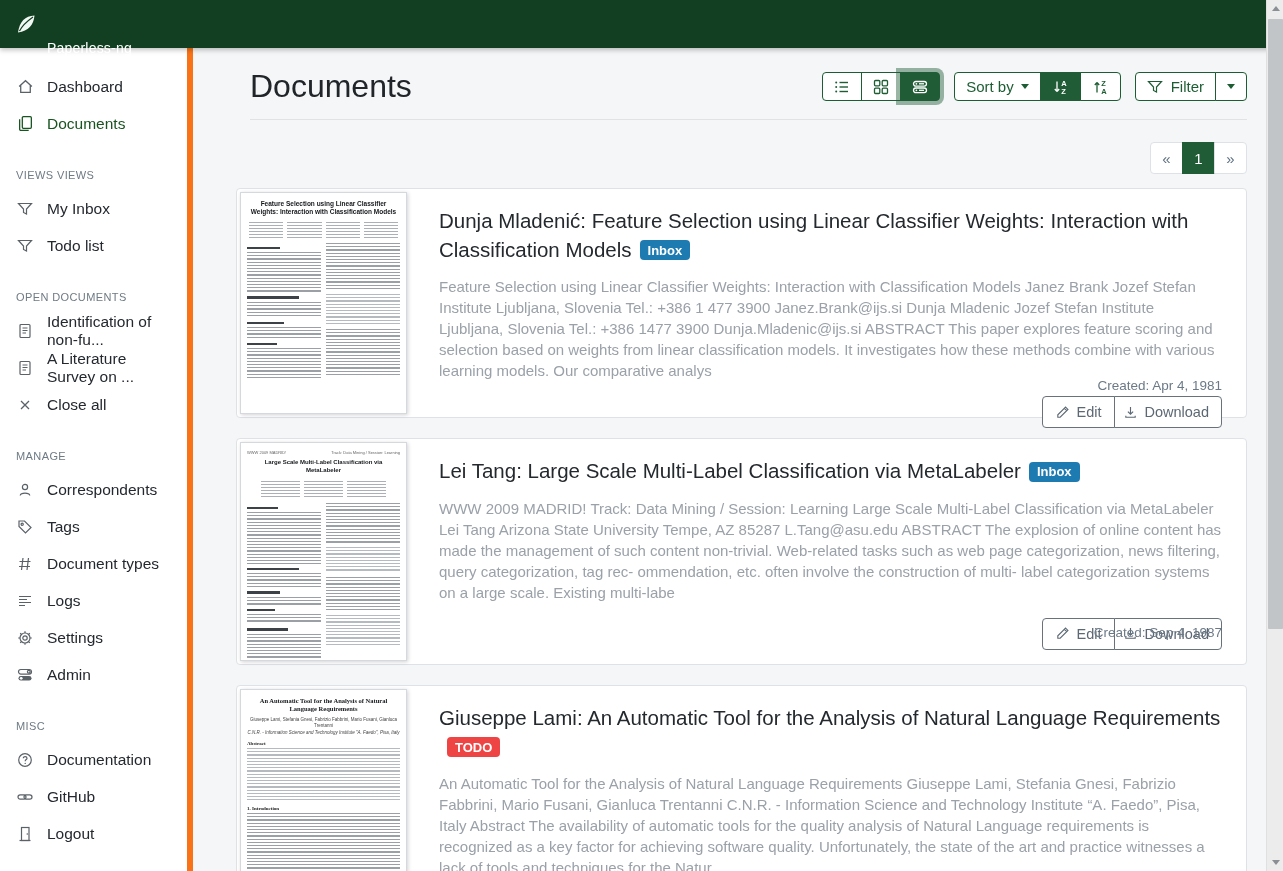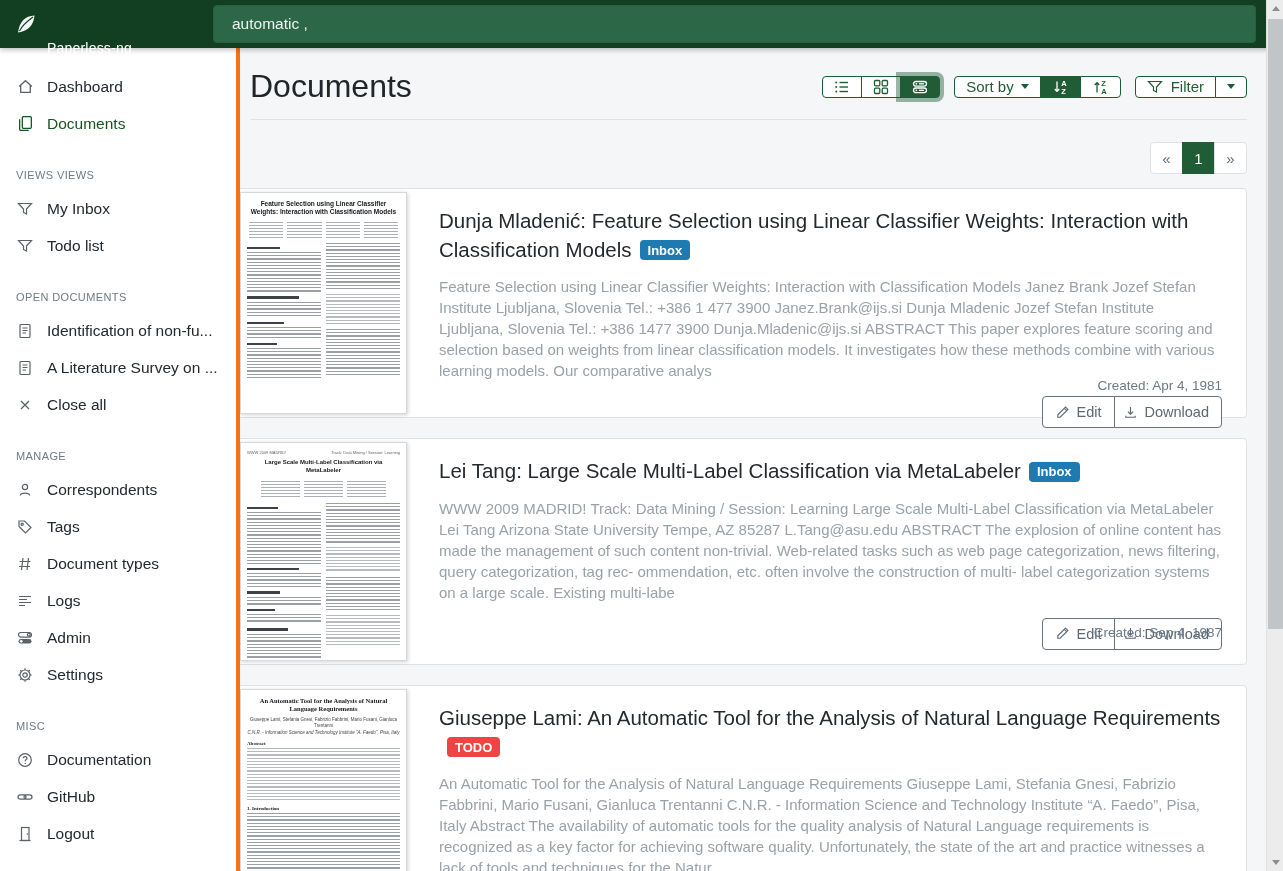--- a/index.html
+++ b/index.html
@@ -10,40 +10,40 @@
   .navbar { position:fixed; top:0; left:0; width:1283px; height:48px; background:#123f21;
             display:flex; align-items:center; z-index:50; box-shadow:0 2px 5px rgba(0,0,0,.25); }
   .brand { width:212px; display:flex; align-items:center; gap:10px; padding-left:15px; cursor:pointer; }
   .brand-text { color:#fff; font-size:14px; letter-spacing:.2px;margin-top:48px; }
   .search-input { position:absolute; left:213px; top:5px; width:1043px; height:38px;
                   background:#2c6847; border:1px solid #27603f; border-radius:4px;
                   color:#eef4ef; font-size:15.5px; padding:0 18px; outline:none;
                   font-family:"Liberation Sans",sans-serif; }
 
   
-  .sidebar { position:fixed; top:48px; left:0; bottom:0; width:240px; background:#fff;
-             border-right:4px solid #f97316; padding-top:20px; z-index:40; }
+  .sidebar { position:fixed; top:48px; left:0; bottom:0; width:193px; background:#fff;
+             border-right:6px solid #f97316; padding-top:20px; z-index:40; }
   .nav-item { display:flex; align-items:center; gap:13px; height:37px; padding:0 16px;
               font-size:15.5px; color:#24292f; cursor:pointer; }
   .nav-item .ic { width:18px; height:18px; display:flex; align-items:center; justify-content:center; flex:0 0 18px; }
   .nav-item svg { stroke:#5a6268; }
   .nav-item.active { color:#17541f; }
   .nav-item.active svg { stroke:#17541f; }
   .section-title { margin-top:27px; padding:0 16px 9px; font-size:11px; color:#6e7a84; letter-spacing:.4px; }
 
   
   .content { margin-left:212px; padding:20px 22px 0 24px; }
   .page-head { display:flex; align-items:center; justify-content:space-between; padding-left:14px; }
   h1.page-title { font-size:32px; font-weight:400; color:#212529; }
   hr.head-rule { border:none; border-top:1px solid #dfe3e6; margin:14px 14px 0 14px; }
 
   
   .toolbar { display:flex; align-items:center; gap:14px; padding-right:14px; }
   .btn-group { display:flex; }
-  .btn { height:22px; background:#fff; border:1px solid #1d5d33; color:#1d5d33; font-size:15px;
+  .btn { height:29px; background:#fff; border:1px solid #1d5d33; color:#1d5d33; font-size:15px;
          display:flex; align-items:center; justify-content:center; padding:0 11px; cursor:pointer;
          font-family:"Liberation Sans",sans-serif; }
   .btn + .btn { margin-left:-1px; }
   .btn-group .btn:first-child { border-radius:4px 0 0 4px; }
   .btn-group .btn:last-child  { border-radius:0 4px 4px 0; }
   .btn.active-green { background:#205c35; color:#fff; border-color:#205c35; }
   .btn.focus-ring { border-radius:4px; box-shadow:0 0 0 4px rgba(32,92,53,.45); position:relative; z-index:2; }
   .caret { width:0; height:0; border-left:4.5px solid transparent; border-right:4.5px solid transparent;
            border-top:5px solid currentColor; display:inline-block; margin-left:7px; }
   .btn .lbl { line-height:1; }
@@ -113,21 +113,20 @@
 <div class="navbar">
   <div class="brand">
     <span class="ic">
       <svg width="22" height="22" viewBox="0 0 22 22">
         <path d="M19.5 2.5 C10 3 4.5 8.5 3 19.5 C13.5 18 18.5 12 19.5 2.5 Z" fill="#f2f8f3"></path>
         <path d="M18 4 C11 9 7 13 4.5 18" stroke="#123f21" stroke-width="1.2" fill="none"></path>
       </svg>
     </span>
     <span class="brand-text">Paperless-ng</span>
   </div>
-  <input class="search-input" type="text" value="automatic ," style="">
 </div>
 
 <div class="sidebar">
 
   <div class="nav-item">
     <span class="ic">
       <svg width="17" height="17" viewBox="0 0 16 16" fill="none" stroke-width="1.2">
         <path d="M2 8 L8 2.5 L14 8 M3.5 7 V13.5 H12.5 V7"></path>
       </svg>
       </span>
@@ -220,41 +219,41 @@
       </span>
     <span>Document types</span>
   </div>
   <div class="nav-item">
     <span class="ic">
       <svg width="16" height="16" viewBox="0 0 16 16" fill="none" stroke-width="1.2">
         <path d="M2 3.5 H14 M2 6.5 H10 M2 9.5 H14 M2 12.5 H8"></path>
       </svg>
       </span>
     <span>Logs</span>
+  </div>
+  <div class="nav-item">
+    <span class="ic">
+      <svg width="16" height="16" viewBox="0 0 16 16" fill="none" stroke-width="1.2">
+        <circle cx="8" cy="8" r="2.2"></circle>
+          <circle cx="8" cy="8" r="5"></circle>
+        <path d="M8 1.2 V3 M8 13 V14.8 M1.2 8 H3 M13 8 H14.8 M3.2 3.2 L4.5 4.5 M11.5 11.5 L12.8 12.8 M12.8 3.2 L11.5 4.5 M4.5 11.5 L3.2 12.8"></path>
+      </svg>
+      </span>
+    <span>Settings</span>
   </div>
   <div class="nav-item">
     <span class="ic">
       <svg width="16" height="16" viewBox="0 0 16 16" fill="none" stroke-width="1.2">
         <rect x="1.5" y="2.5" width="13" height="4.6" rx="2.3"></rect>
           <circle cx="11.8" cy="4.8" r="1.4"></circle>
         <rect x="1.5" y="9" width="13" height="4.6" rx="2.3" fill="#5a6268" stroke="none"></rect>
           <circle cx="4.2" cy="11.3" r="1.4" fill="#fff" stroke="none"></circle>
       </svg>
       </span>
     <span>Admin</span>
-  </div>
-  <div class="nav-item">
-    <span class="ic">
-      <svg width="16" height="16" viewBox="0 0 16 16" fill="none" stroke-width="1.2">
-        <circle cx="8" cy="8" r="2.2"></circle>
-          <circle cx="8" cy="8" r="5"></circle>
-        <path d="M8 1.2 V3 M8 13 V14.8 M1.2 8 H3 M13 8 H14.8 M3.2 3.2 L4.5 4.5 M11.5 11.5 L12.8 12.8 M12.8 3.2 L11.5 4.5 M4.5 11.5 L3.2 12.8"></path>
-      </svg>
-      </span>
-    <span>Settings</span>
   </div>
 
   <div class="section-title">MISC</div>
 
   <div class="nav-item">
     <span class="ic">
       <svg width="16" height="16" viewBox="0 0 16 16" fill="none" stroke-width="1.2">
         <circle cx="8" cy="8" r="6.3"></circle>
         <path d="M6.3 6.2 C6.3 4 10 4 10 6.2 C10 7.6 8.2 7.5 8.2 9.2"></path>
           <circle cx="8.2" cy="11.4" r=".7" fill="#5a6268" stroke="none"></circle>

